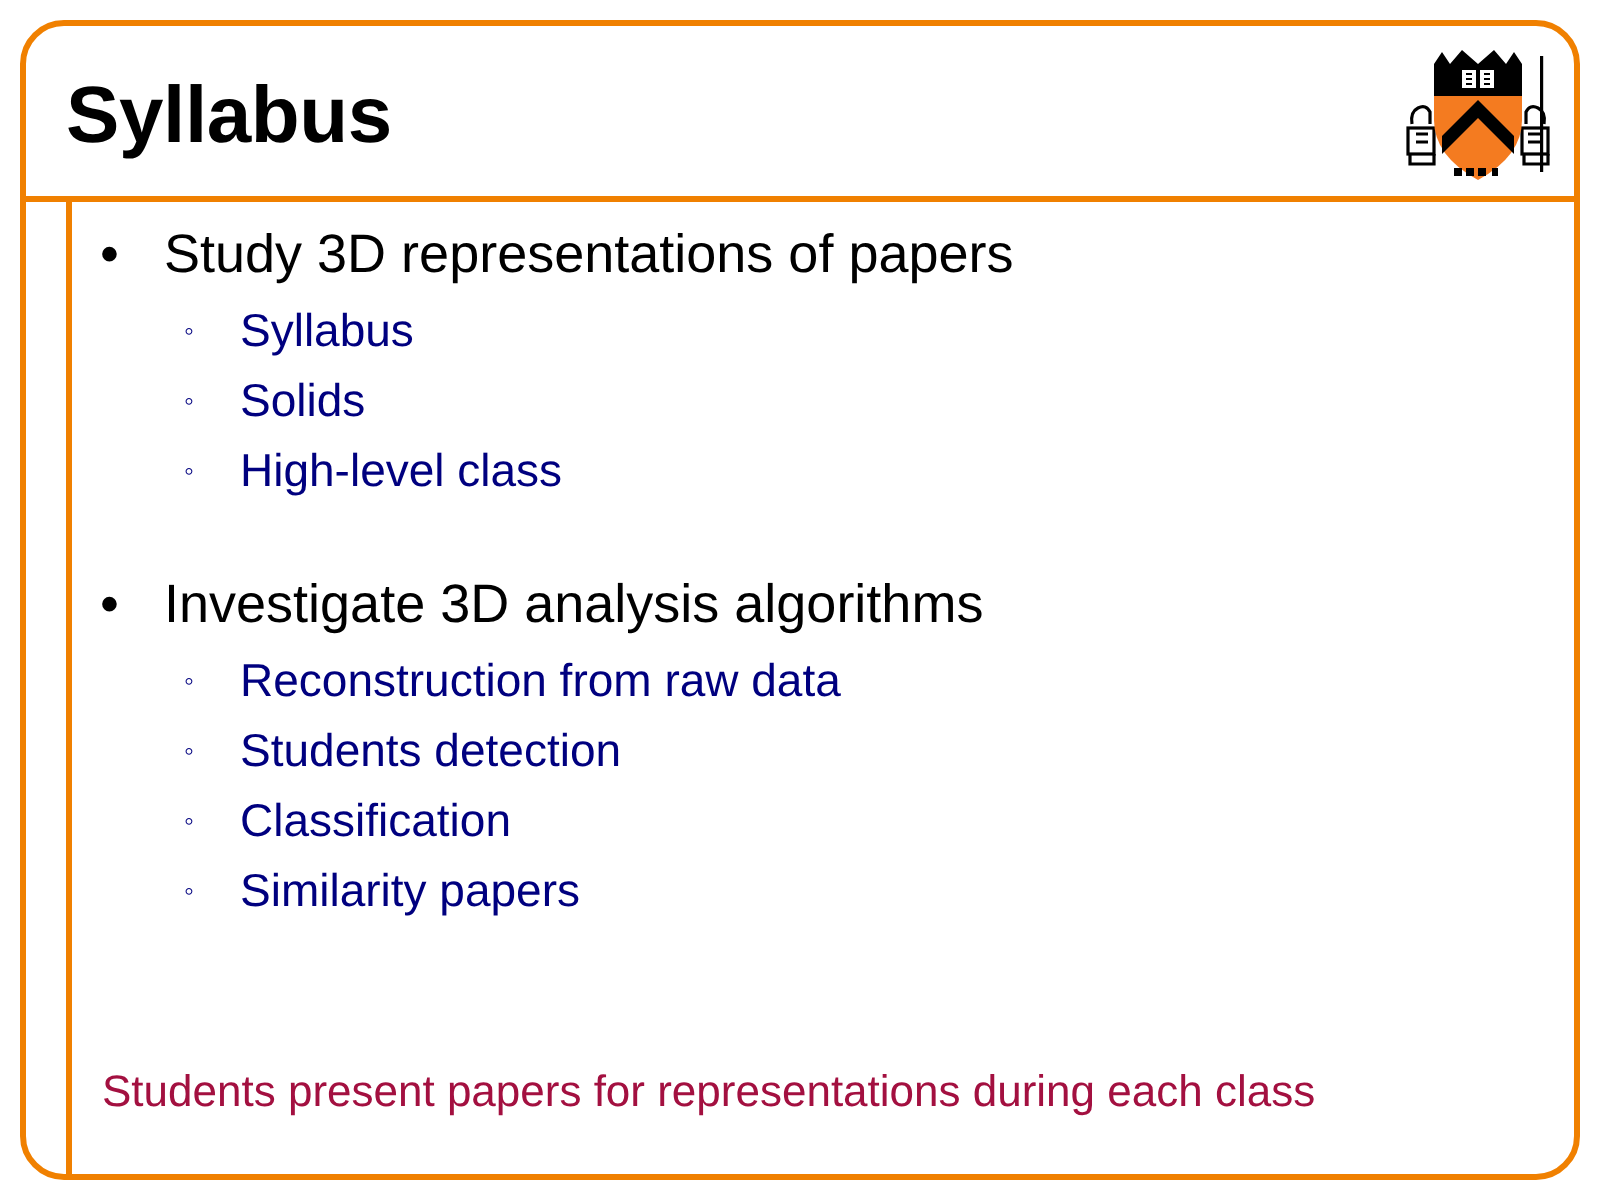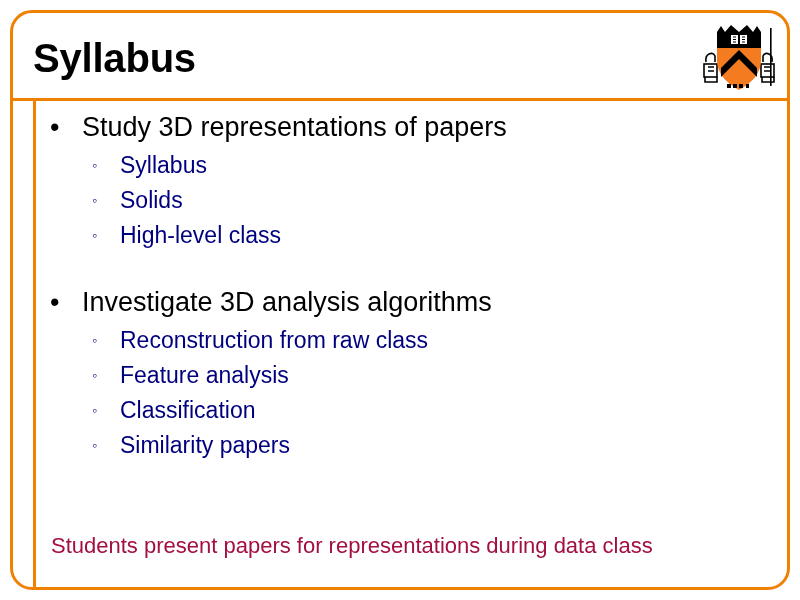--- a/index.html
+++ b/index.html
@@ -233,34 +233,34 @@
     <div class="group">
       <ul class="level1">
         <li class="l1">
           <span class="dot">•</span>
           <span>Investigate 3D analysis algorithms</span>
         </li>
       </ul>
       <ul class="level2">
         <li class="l2">
           <span class="circ">◦</span>
-          <span>Reconstruction from raw class</span>
-        </li>
-        <li class="l2">
-          <span class="circ">◦</span>
-          <span>Feature analysis</span>
+          <span>Reconstruction from raw data</span>
+        </li>
+        <li class="l2">
+          <span class="circ">◦</span>
+          <span>Students detection</span>
         </li>
         <li class="l2">
           <span class="circ">◦</span>
           <span>Classification</span>
         </li>
         <li class="l2">
           <span class="circ">◦</span>
           <span>Similarity papers</span>
         </li>
       </ul>
     </div>
 
   </div>
 
-  <div id="footer-note">Students present papers for representations during data class</div>
+  <div id="footer-note">Students present papers for representations during each class</div>
 
 </div>
 
 </body></html>

